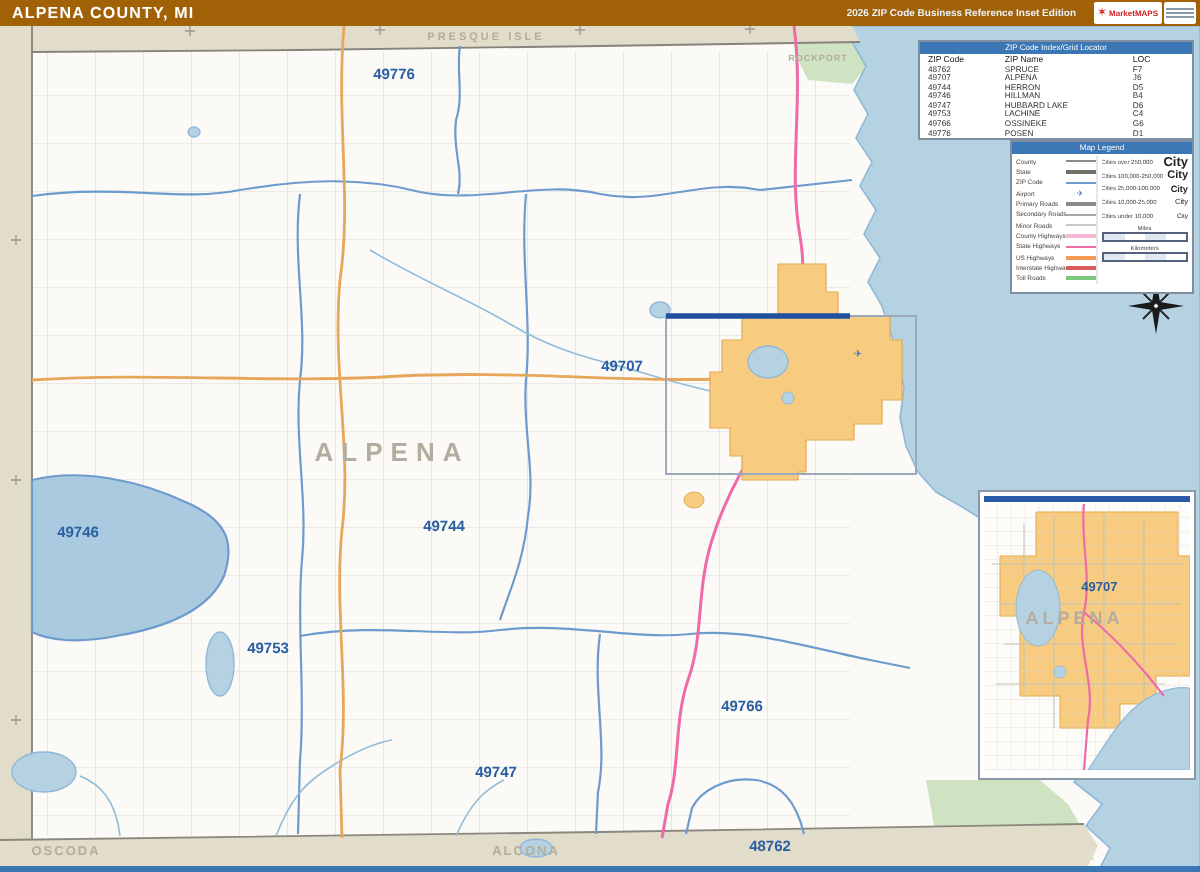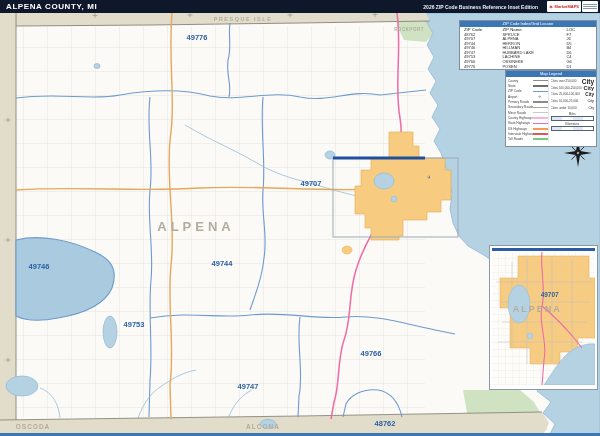--- a/index.html
+++ b/index.html
@@ -1,19 +1,19 @@
 <!DOCTYPE html>
 <html><head>
 <meta charset="utf-8">
 <style>
   html,body{margin:0;padding:0;background:#e8e8e8;font-family:"Liberation Sans",sans-serif;}
   #stage{position:relative;width:600px;height:436px;overflow:hidden;background:#fbfaf7;}
 
   
-  .titlebar{position:absolute;top:0;left:0;width:600px;height:13px;background:#0f172a;z-index:40;}
+  .titlebar{position:absolute;top:0;left:0;width:600px;height:13px;background:#a16207;z-index:40;}
   .map-title{position:absolute;left:6px;top:2px;font-size:8px;font-weight:bold;color:#ffffff;letter-spacing:.6px;white-space:nowrap;}
   .edition{position:absolute;right:62px;top:3.5px;font-size:5px;font-weight:bold;color:#eaf1fa;white-space:nowrap;}
   .logo{position:absolute;right:2px;top:1px;height:11px;display:flex;gap:1px;z-index:41;}
   .logo-main{background:#fff;border-radius:1px;padding:1px 2px;display:flex;align-items:center;gap:1px;}
   .logo-star{color:#cc2222;font-size:6px;line-height:6px;}
   .logo-text{color:#cc2222;font-weight:bold;font-size:4px;}
   .logo-fine{background:#fff;border-radius:1px;width:14px;display:flex;flex-direction:column;justify-content:center;gap:1px;padding:1px;}
   .logo-fine i{display:block;height:1px;background:#8899aa;}
 
   

